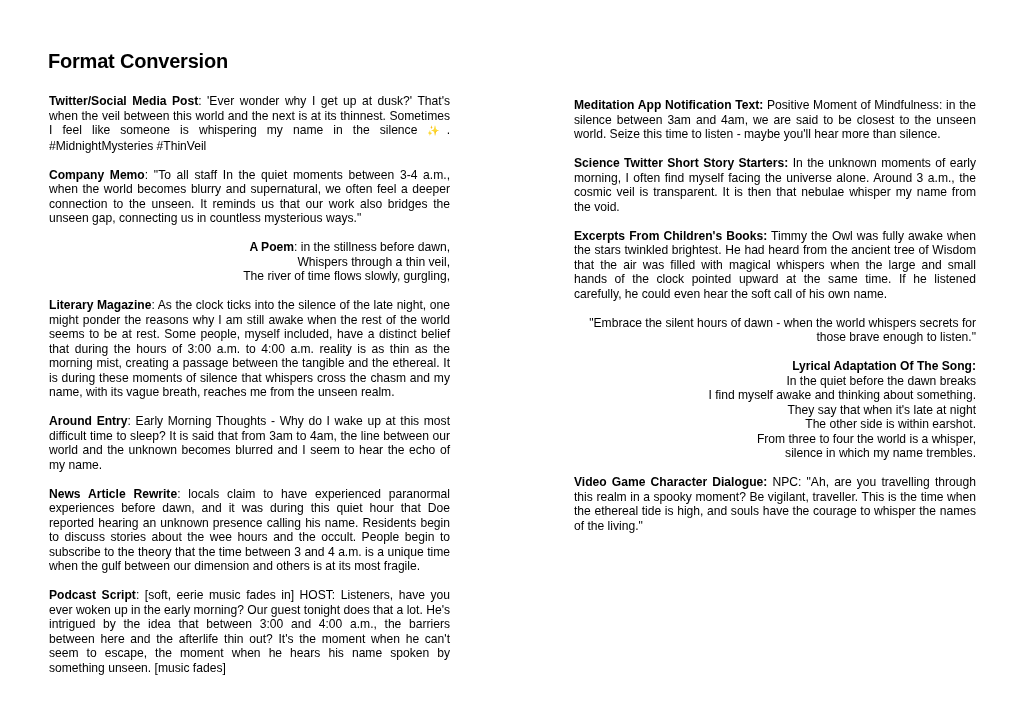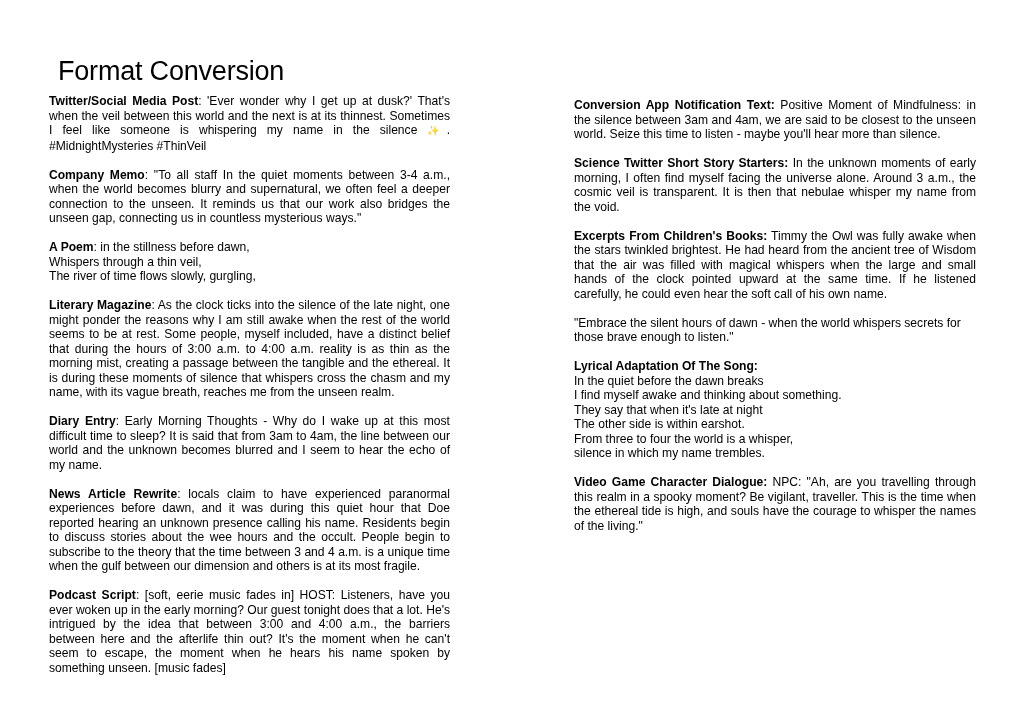--- a/index.html
+++ b/index.html
@@ -12,23 +12,23 @@
     height: 724px;
     position: relative;
     overflow: hidden;
     font-family: "Liberation Sans", sans-serif;
     color: #000000;
   }
   .title {
     position: absolute;
     left: 48px;
     top: 44px;
-    font-size: 27px;
-    font-weight: normal;
-    margin: 10px;
+    font-size: 20px;
+    font-weight: bold;
+    margin: 0;
     line-height: 34px;
     letter-spacing: -0.2px;
   }
   .col {
     position: absolute;
     font-size: 12.1px;
     line-height: 14.5px;
     text-align: justify;
   }
   .col-left {
@@ -42,21 +42,21 @@
     width: 402px;
   }
   .section {
     margin: 0 0 14.5px 0;
   }
   .section .label {
     font-weight: bold;
   }
   .line {
     display: block;
-    text-align: left;
+    text-align: right;
   }
   .emoji-sparkle {
     color: #e8c24a;
     font-size: 10px;
   }
   .emoji-flushed {
     display: inline-block;
     width: 11px;
     height: 11px;
     border-radius: 50%;
@@ -90,32 +90,32 @@
   <p class="section"><span class="label">Company Memo</span><span>: </span><span>"To all staff In the quiet moments between 3-4 a.m., when the world becomes blurry and supernatural, we often feel a deeper connection to the unseen. It reminds us that our work also bridges the unseen gap, connecting us in countless mysterious ways."</span></p>
 
   <p class="section">
       <span class="line"><span class="label">A Poem</span><span>: </span><span>in the stillness before dawn,</span></span>
       <span class="line">Whispers through a thin veil,</span>
       <span class="line">The river of time flows slowly, gurgling,</span>
     </p>
 
   <p class="section"><span class="label">Literary Magazine</span><span>: </span><span>As the clock ticks into the silence of the late night, one might ponder the reasons why I am still awake when the rest of the world seems to be at rest. Some people, myself included, have a distinct belief that during the hours of 3:00 a.m. to 4:00 a.m. reality is as thin as the morning mist, creating a passage between the tangible and the ethereal. It is during these moments of silence that whispers cross the chasm and my name, with its vague breath, reaches me from the unseen realm.</span></p>
 
-  <p class="section"><span class="label">Diary Entry</span><span>: </span><span>Early Morning Thoughts - Why do I wake up at this most difficult time to sleep? It is said that from 3am to 4am, the line between our world and the unknown becomes blurred and I seem to hear the echo of my name.</span></p>
+  <p class="section"><span class="label">Around Entry</span><span>: </span><span>Early Morning Thoughts - Why do I wake up at this most difficult time to sleep? It is said that from 3am to 4am, the line between our world and the unknown becomes blurred and I seem to hear the echo of my name.</span></p>
 
   <p class="section"><span class="label">News Article Rewrite</span><span>: </span><span>locals claim to have experienced paranormal experiences before dawn, and it was during this quiet hour that Doe reported hearing an unknown presence calling his name. Residents begin to discuss stories about the wee hours and the occult. People begin to subscribe to the theory that the time between 3 and 4 a.m. is a unique time when the gulf between our dimension and others is at its most fragile.</span></p>
 
   <p class="section"><span class="label">Podcast Script</span><span>: </span><span>[soft, eerie music fades in] HOST: Listeners, have you ever woken up in the early morning? Our guest tonight does that a lot. He's intrigued by the idea that between 3:00 and 4:00 a.m., the barriers between here and the afterlife thin out? It's the moment when he can't seem to escape, the moment when he hears his name spoken by something unseen. [music fades]</span></p>
 
 </div>
 
 <div class="col col-right">
 
 
-  <p class="section"><span class="label">Conversion App Notification Text:</span><span> </span><span>Positive Moment of Mindfulness: in the silence between 3am and 4am, we are said to be closest to the unseen world. Seize this time to listen - maybe you'll hear more than silence.</span></p>
+  <p class="section"><span class="label">Meditation App Notification Text:</span><span> </span><span>Positive Moment of Mindfulness: in the silence between 3am and 4am, we are said to be closest to the unseen world. Seize this time to listen - maybe you'll hear more than silence.</span></p>
 
   <p class="section"><span class="label">Science Twitter Short Story Starters:</span><span> </span><span>In the unknown moments of early morning, I often find myself facing the universe alone. Around 3 a.m., the cosmic veil is transparent. It is then that nebulae whisper my name from the void.</span></p>
 
   <p class="section"><span class="label">Excerpts From Children's Books:</span><span> </span><span>Timmy the Owl was fully awake when the stars twinkled brightest. He had heard from the ancient tree of Wisdom that the air was filled with magical whispers when the large and small hands of the clock pointed upward at the same time. If he listened carefully, he could even hear the soft call of his own name.</span></p>
 
   <p class="section">
       <span class="line">"Embrace the silent hours of dawn - when the world whispers secrets for those brave enough to listen."</span>
     </p>
 
   <p class="section">

